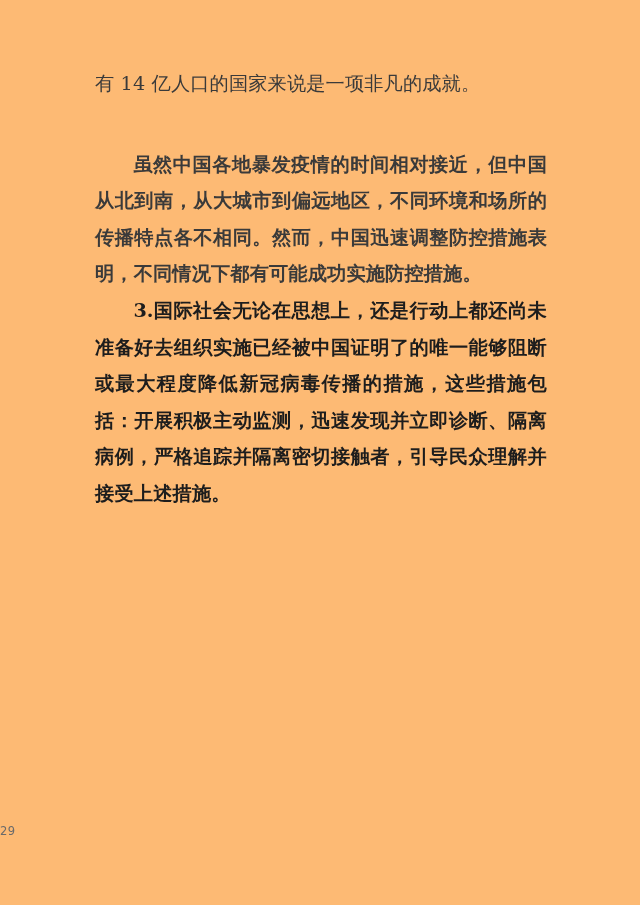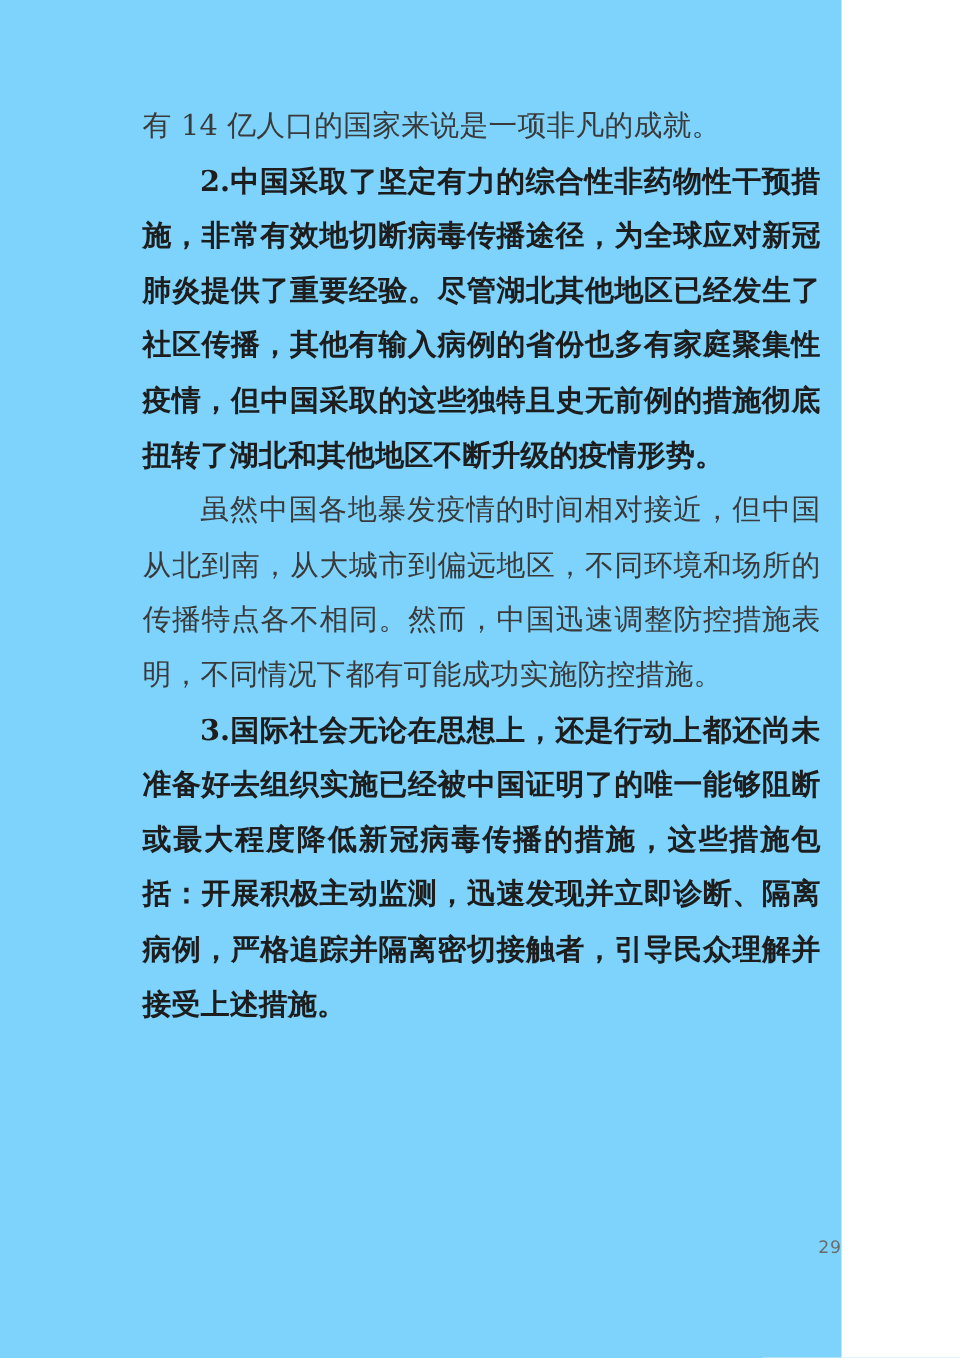--- a/index.html
+++ b/index.html
@@ -11,23 +11,23 @@
   body {
     width: 640px;
     height: 905px;
     overflow: hidden;
     font-family: "DejaVu Serif", "Liberation Serif", serif;
     -webkit-font-smoothing: antialiased;
   }
 
   .page {
     position: relative;
-    width: 561px;
+    width: 640px;
     height: 905px;
-    background: #7dd3fc;
+    background: #fdba74;
   }
 
   .text-block {
     position: absolute;
     left: 95px;
     top: 66px;
     width: 452px;
   }
 
   .para {
@@ -46,22 +46,23 @@
   
   .para.cont {
     text-indent: 0;
     font-weight: 400;
     color: #3a3a3a;
   }
 
   
   .para.body {
     text-indent: 2em;
-    font-weight: 400;
+    font-weight: 700;
     color: #3a3a3a;
+    margin-top: 44px;
   }
 
   
   .para.bold {
     text-indent: 2em;
     font-weight: 700;
     color: #1d1d1d;
     letter-spacing: 0.2px;
   }
 
@@ -70,21 +71,21 @@
     font-family: "DejaVu Serif", "Liberation Serif", serif;
     font-weight: 700;
     letter-spacing: 0;
   }
 
   .page-number {
     position: absolute;
     left: 0;
     right: 0;
     top: 824px;
-    text-align: right;
+    text-align: left;
     font-family: "DejaVu Sans", "Liberation Sans", sans-serif;
     font-size: 11.5px;
     color: #6a6a6a;
     letter-spacing: 0.4px;
   }
 
   
   .scan-tint {
     position: absolute;
     inset: 0;
@@ -94,21 +95,20 @@
 </style>
 </head>
 <body>
 
 <div class="page">
 
   <div class="text-block">
 
     <p class="para cont">有 14 亿人口的国家来说是一项非凡的成就。</p>
 
-    <p class="para bold"><span class="marker">2.</span><span>中国采取了坚定有力的综合性非药物性干预措施，非常有效地切断病毒传播途径，为全球应对新冠肺炎提供了重要经验。尽管湖北其他地区已经发生了社区传播，其他有输入病例的省份也多有家庭聚集性疫情，但中国采取的这些独特且史无前例的措施彻底扭转了湖北和其他地区不断升级的疫情形势。</span></p>
 
     <p class="para body">虽然中国各地暴发疫情的时间相对接近，但中国从北到南，从大城市到偏远地区，不同环境和场所的传播特点各不相同。然而，中国迅速调整防控措施表明，不同情况下都有可能成功实施防控措施。</p>
 
 
     <p class="para bold"><span class="marker">3.</span><span>国际社会无论在思想上，还是行动上都还尚未准备好去组织实施已经被中国证明了的唯一能够阻断或最大程度降低新冠病毒传播的措施，这些措施包括：开展积极主动监测，迅速发现并立即诊断、隔离病例，严格追踪并隔离密切接触者，引导民众理解并接受上述措施。</span></p>
 
   </div>
 
   <div class="page-number">29</div>
 

